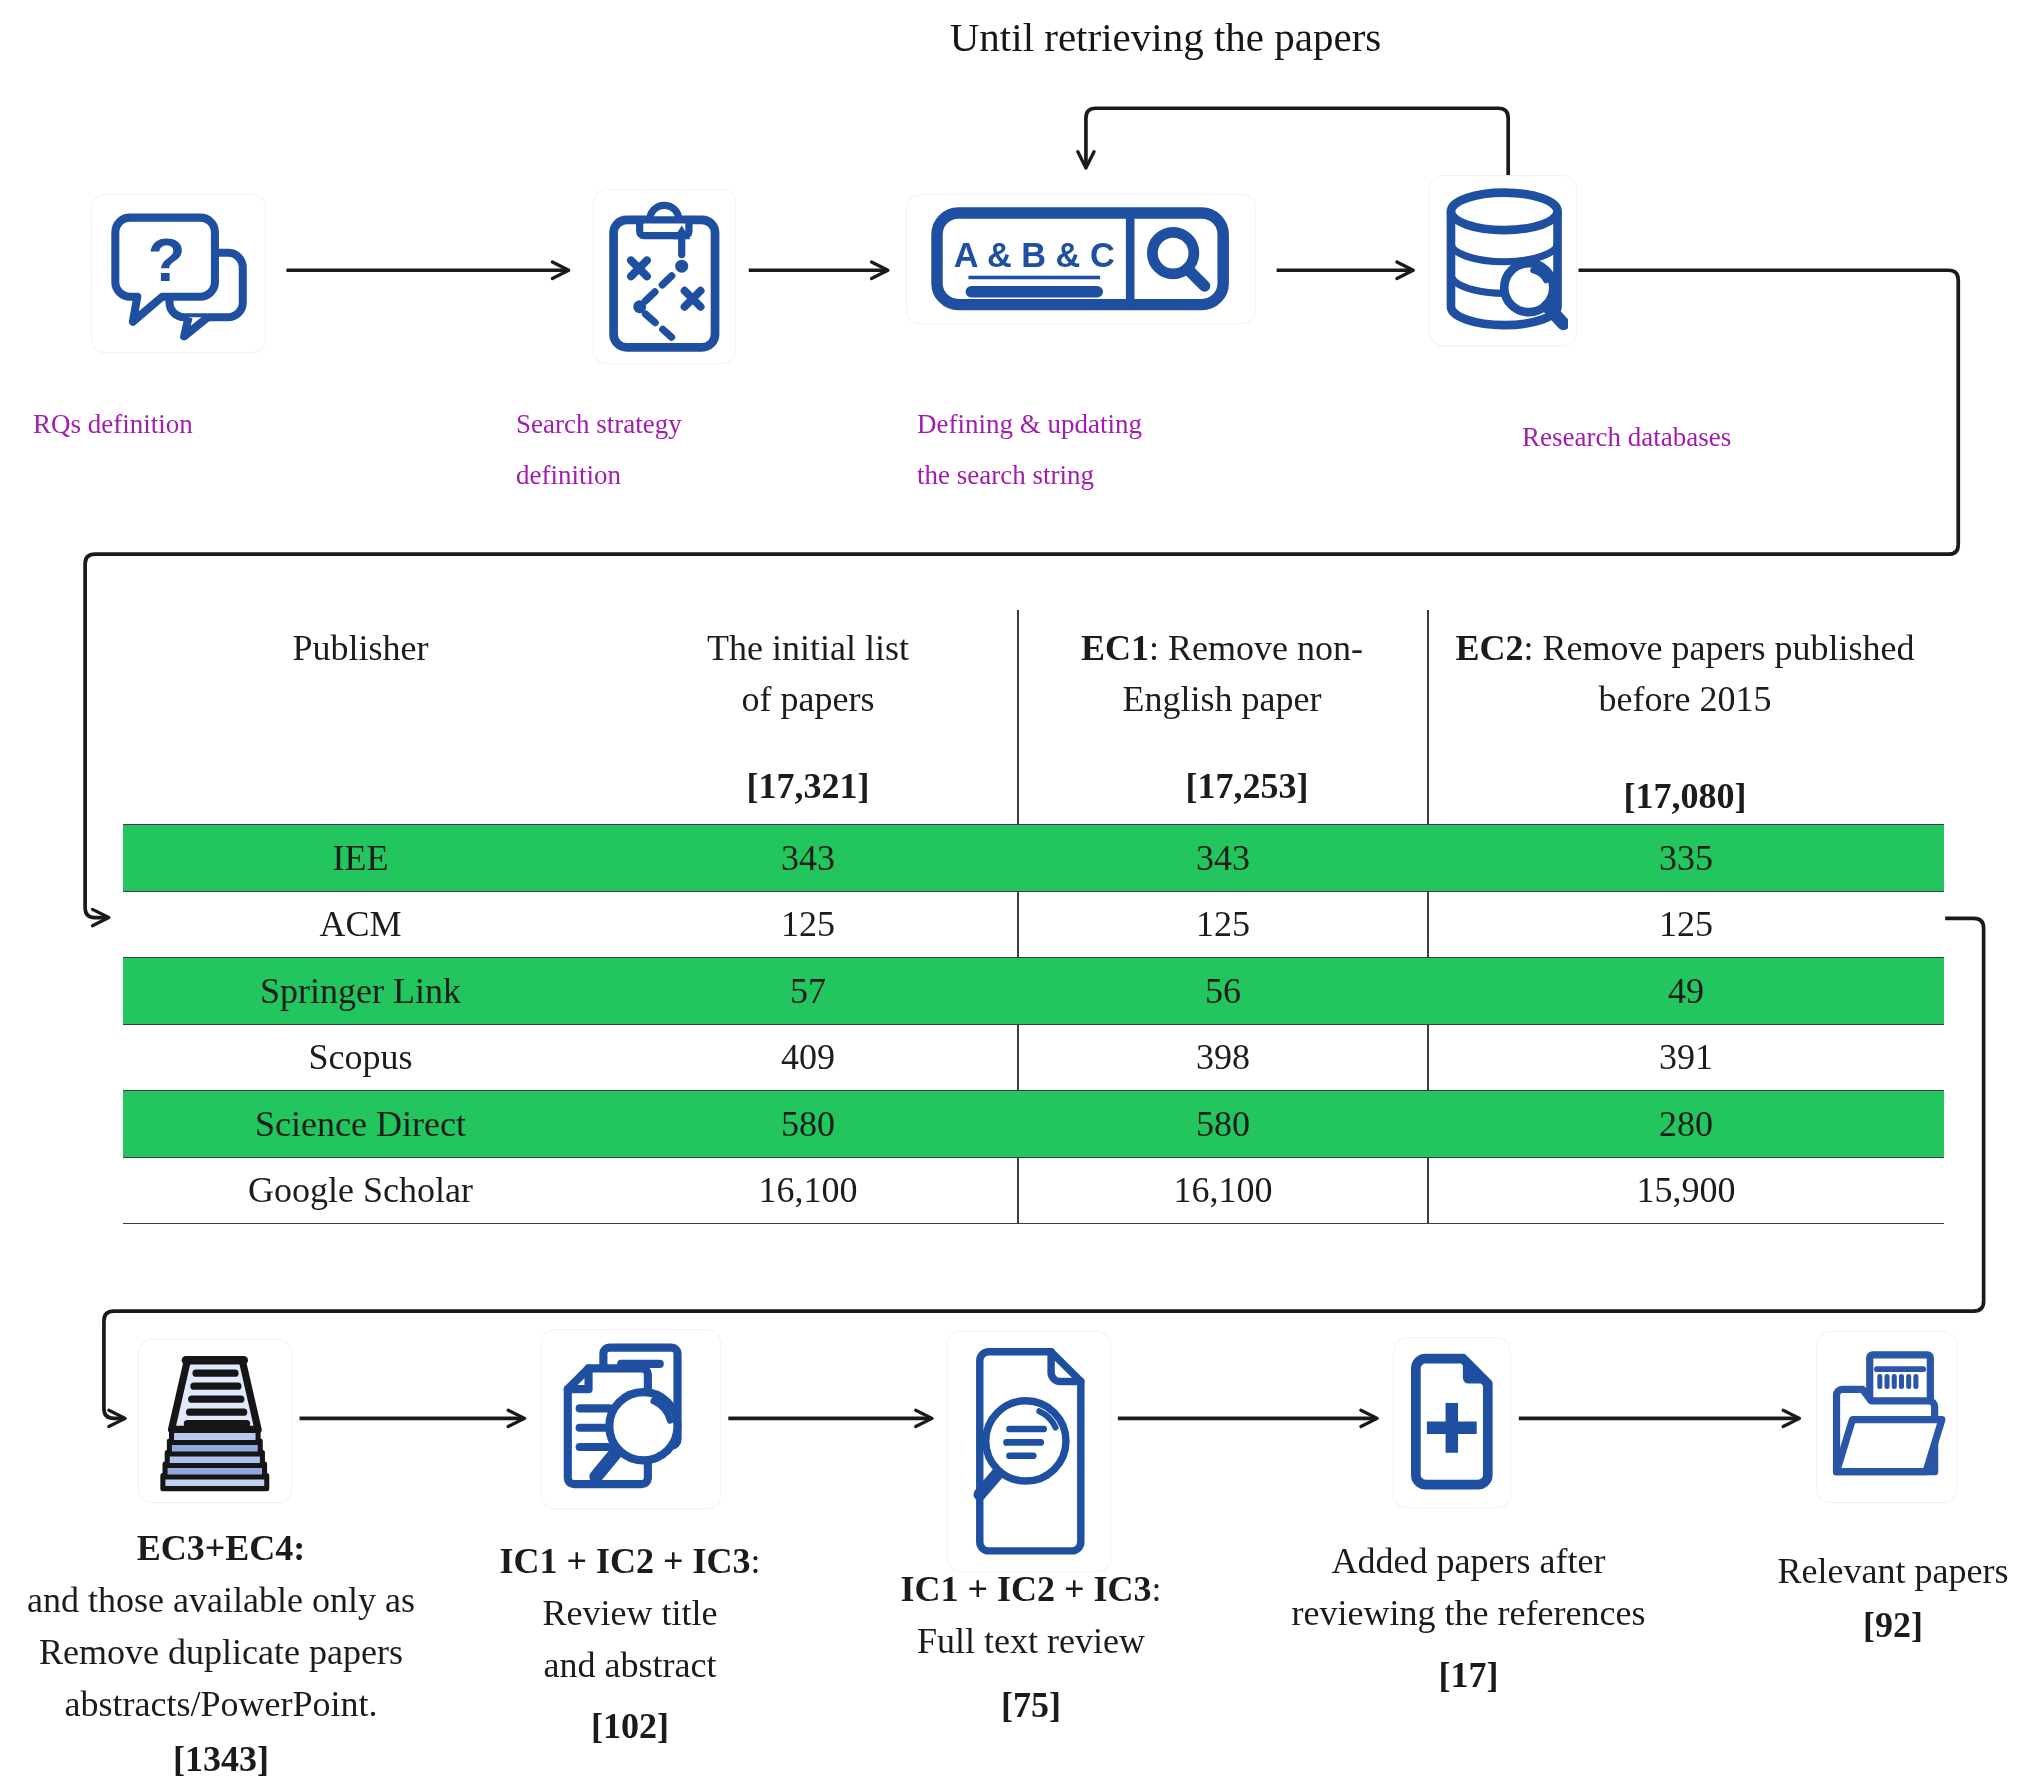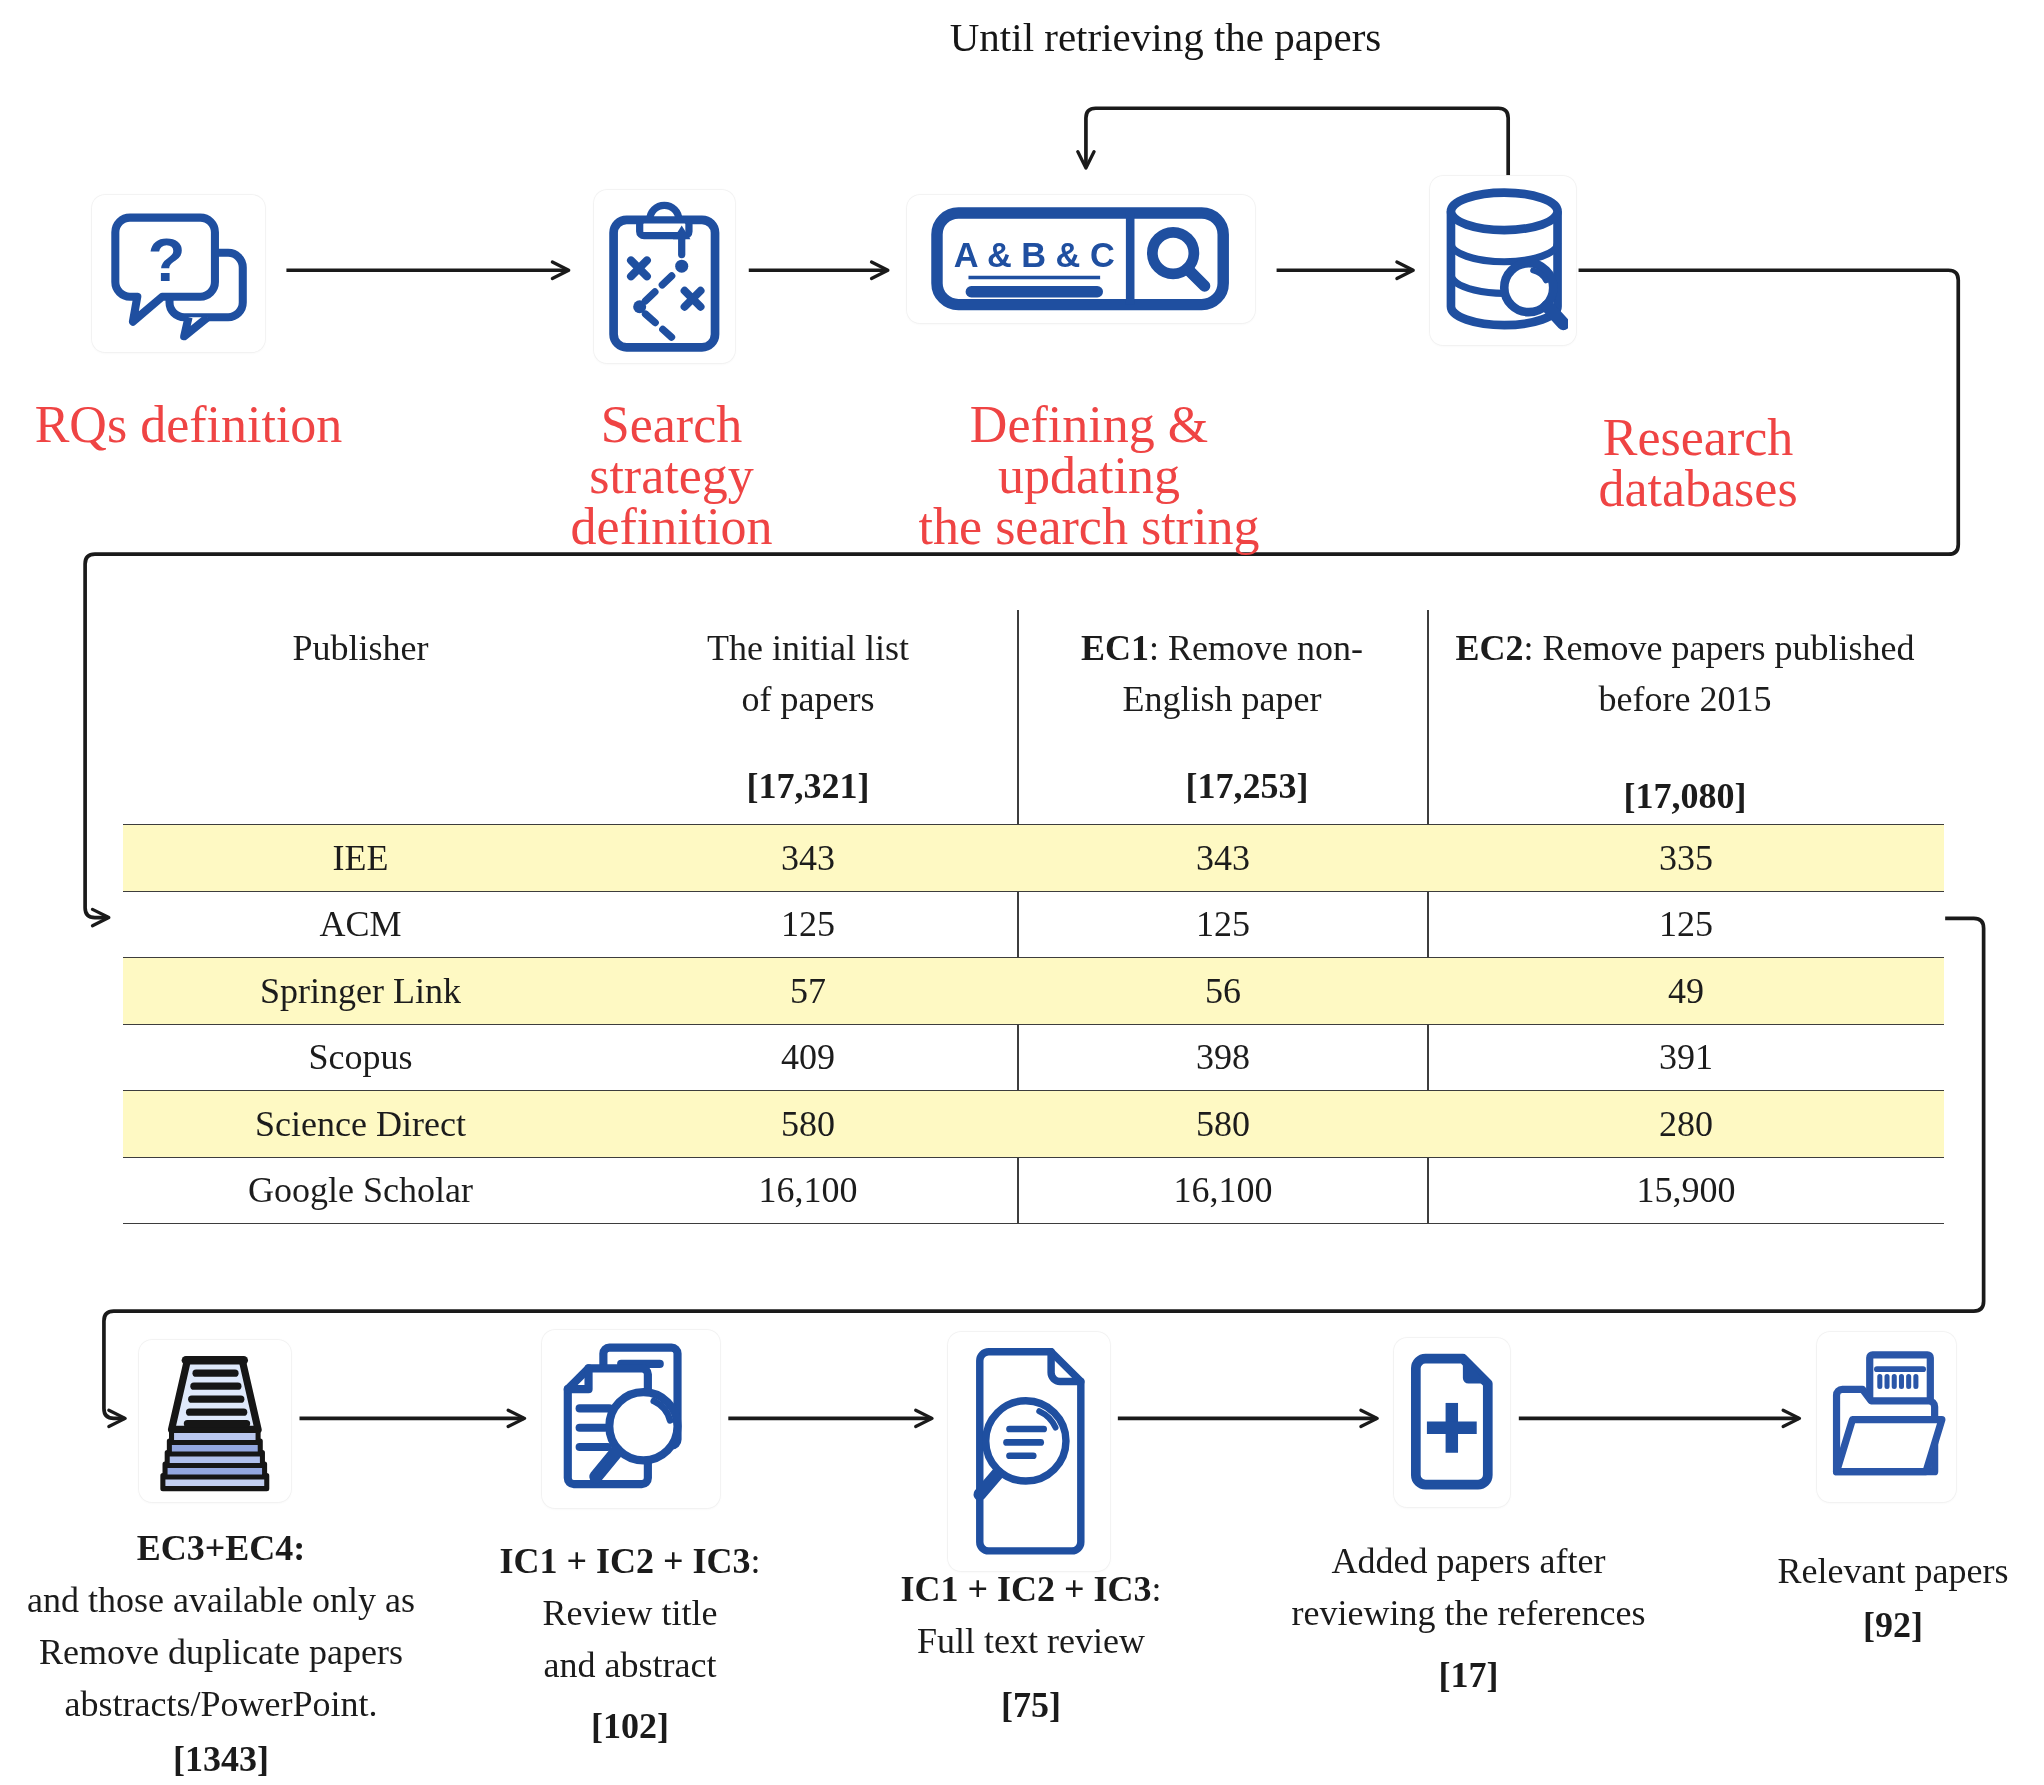--- a/index.html
+++ b/index.html
@@ -13,40 +13,40 @@
   }
   svg.layer{position:absolute;left:0;top:0;width:2045px;height:1786px;pointer-events:none;}
   .icon-card{
     position:absolute;background:#ffffff;border-radius:13px;
     box-shadow:0 0 0 0.8px #f1f1f1, 0 0.8px 2.5px rgba(0,0,0,0.05);
     display:flex;align-items:center;justify-content:center;
     padding:8.2px;box-sizing:border-box;
   }
   .icon-card svg{width:100%;height:100%;}
   .flow-label{
-    position:absolute;text-align:center;font-size:52px;line-height:51px;color:#ef4444;
+    position:absolute;text-align:left;font-size:27px;line-height:51px;color:#a21caf;
   }
   .loop-label{
     position:absolute;text-align:center;font-size:41px;color:#161616;
   }
   .caption{
     position:absolute;text-align:center;font-size:36px;line-height:52px;color:#1b1b1b;
   }
   .caption .count{font-weight:bold;}
   .b{font-weight:bold;}
   
   #pubtable{position:absolute;left:123px;top:610px;width:1821px;height:614px;}
   .tbl-vline{position:absolute;top:0;width:1.6px;height:614px;background:#3d3d3d;}
   .tbl-header{position:absolute;left:0;top:0;width:1821px;height:214px;font-size:36px;}
   .hcell{position:absolute;text-align:center;line-height:51px;}
   .htotal{position:absolute;text-align:center;font-weight:bold;font-size:36px;}
   .tbl-rows{position:absolute;left:0;top:214px;width:1821px;height:400px;display:flex;flex-direction:column;}
   .trow{flex:1;display:flex;border-top:1.6px solid #3d3d3d;align-items:center;font-size:36px;}
   .trow:last-child{border-bottom:1.6px solid #3d3d3d;}
-  .trow.shaded{background:#fef9c3;}
+  .trow.shaded{background:#22c55e;}
   .tcell{text-align:center;}
   .tc1{width:475px;}.tc2{width:420px;}.tc3{width:410px;}.tc4{width:516px;}
 </style>
 </head>
 <body>
 
 <div id="canvas">
 
   <svg class="layer" viewBox="0 0 2499 2182">
     <defs>

